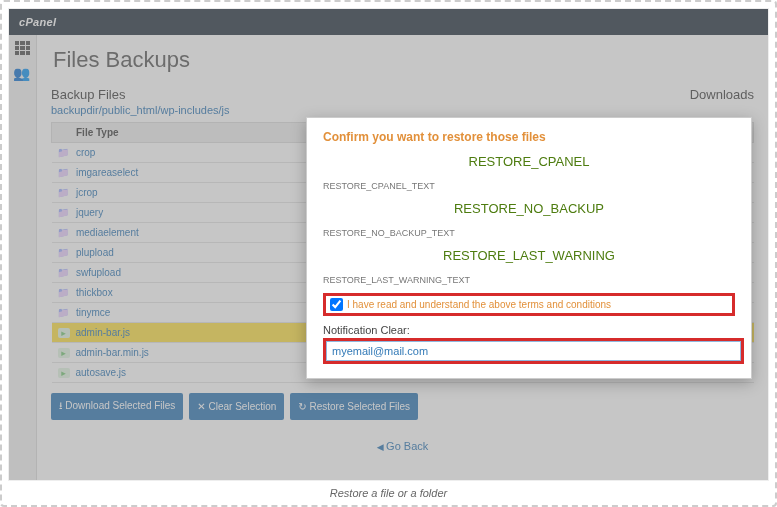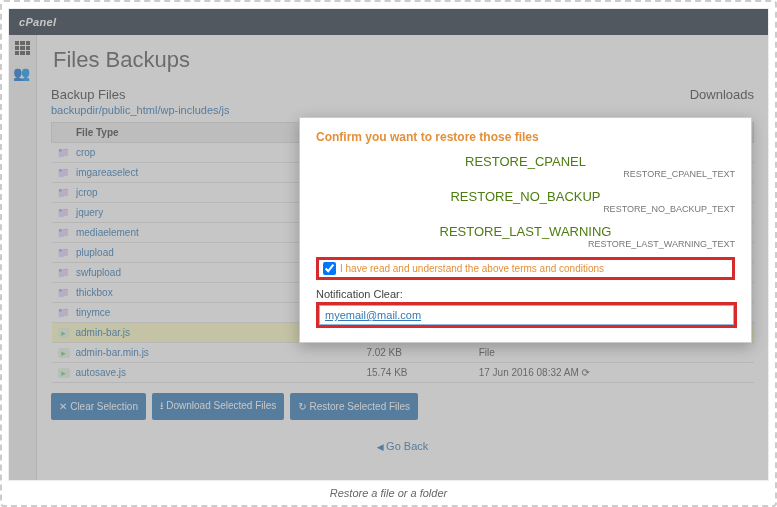--- a/index.html
+++ b/index.html
@@ -15,39 +15,39 @@
   .rail-people { font-size: 14px; color: #555; }
   .main { flex: 1; padding: 8px 14px; overflow: hidden; position: relative; }
   .page-title { font-size: 22px; color: #5b5b5b; margin: 4px 0 14px 2px; font-weight: 400; }
   .section-row { display: flex; justify-content: space-between; align-items: baseline; margin-bottom: 2px; }
   .section-h { font-size: 13px; color: #444; }
   .downloads { font-size: 13px; color: #444; }
   .breadcrumb { color: #337ab7; font-size: 11px; margin-bottom: 6px; }
   table { width: 100%; border-collapse: collapse; font-size: 10px; }
   thead th { background: #eee; border: 1px solid #ddd; text-align: left; padding: 4px 6px; font-weight: 600; color: #444; }
   tbody td { border-bottom: 1px solid #e3e3e3; padding: 4px 6px; color: #555; }
-  tbody tr.sel td { background: #fef9c3; }
+  tbody tr.sel td { background: #fde047; }
   .fname { color: #337ab7; margin-top: 20px; }
   .folder-ico::before { content: "📁"; font-size: 10px; margin-right: 6px; filter: hue-rotate(200deg) saturate(1); }
   .file-ico::before { content: "▸"; color: #7bc97b; background:#e2f5e2; display:inline-block; width:12px; text-align:center; margin-right:6px; border-radius:2px; font-size:9px; }
   .btnbar { margin-top: 10px; display: flex; gap: 6px; }
   .btn { font-size: 10px; padding: 5px 8px; border-radius: 2px; border: none; cursor: pointer; color: #fff; }
   .btn-blue { background: #337ab7; }
   .goback { text-align: center; margin-top: 20px; color: #337ab7; font-size: 11px; }
   .goback::before { content: "◀ "; font-size: 9px; }
   .overlay { position: absolute; inset: 0; background: rgba(128,128,128,0.45); }
-  .modal { position: absolute; top: 108px; left: 290px; right: 16px; background: #fff; border: 1px solid #ccc; box-shadow: 0 4px 14px rgba(0,0,0,0.25); padding: 12px 16px 14px; }
+  .modal { position: absolute; top: 108px; left: 297px; right: 16px; background: #fff; border: 1px solid #ccc; box-shadow: 0 4px 14px rgba(0,0,0,0.25); padding: 12px 16px 14px; }
   .modal-title { color: #e2903a; font-size: 12px; font-weight: 600; margin-bottom: 10px; }
   .m-h { font-size: 13px; color: #4d7c0f; margin-top: 10px; text-align: center; }
-  .m-sub { font-size: 9px; color: #777; margin-top: 0; text-align: right; }
+  .m-sub { font-size: 9px; color: #777; margin-top: 12px; }
   .terms-row { border: 3px solid #d62b2b; display: flex; align-items: center; gap: 4px; padding: 2px 4px; margin-top: 8px; }
   .terms-row label { color: #e2903a; font-size: 10px; }
   .notif-label { font-size: 11px; color: #444; margin-top: 8px; }
   .notif-wrap { border: 3px solid #d62b2b; display: inline-block; margin-top: 2px; }
-  .notif-input { width: 415px; font-size: 11px; padding: 3px 5px; border: 1px solid #8fb8df; color: #337ab7; text-decoration: underline; }
+  .notif-input { width: 415px; font-size: 11px; padding: 3px 5px; border: 1px solid #8fb8df; color: #337ab7; }
   .modal-actions { display: flex; justify-content: flex-end; gap: 6px; margin-top: 16px; }
   .mbtn { font-size: 11px; padding: 5px 12px; border: 1px solid #bbb; background: #f7f7f7; border-radius: 2px; cursor: pointer; color: #444; }
   .restore-wrap { border: 3px solid #d62b2b; display:inline-block; }
   .restore-btn { color: #337ab7; }
   .caption { text-align: center; font-style: italic; color: #666; font-size: 11px; margin-top: 6px; }
 </style>
 </head>
 <body>
 
 <div class="frame">
@@ -142,22 +142,22 @@
                 <td>File</td>
               </tr>
               <tr>
                 <td><span class="file-ico"></span><span class="fname">autosave.js</span></td>
                 <td>15.74 KB</td>
                 <td>17 Jun 2016 08:32 AM   ⟳</td>
               </tr>
             </tbody>
       </table>
       <div class="btnbar">
+        <button class="btn btn-blue">⭳ Download Selected Files</button>
         <button class="btn btn-blue">✕ Clear Selection</button>
-        <button class="btn btn-blue">⭳ Download Selected Files</button>
         <button class="btn btn-blue">↻ Restore Selected Files</button>
       </div>
       <div class="goback">Go Back</div>
     </div>
   </div>
 
   <div class="overlay"></div>
   <div class="modal">
     <div class="modal-title">Confirm you want to restore those files</div>
     <div class="m-h">RESTORE_CPANEL</div>

